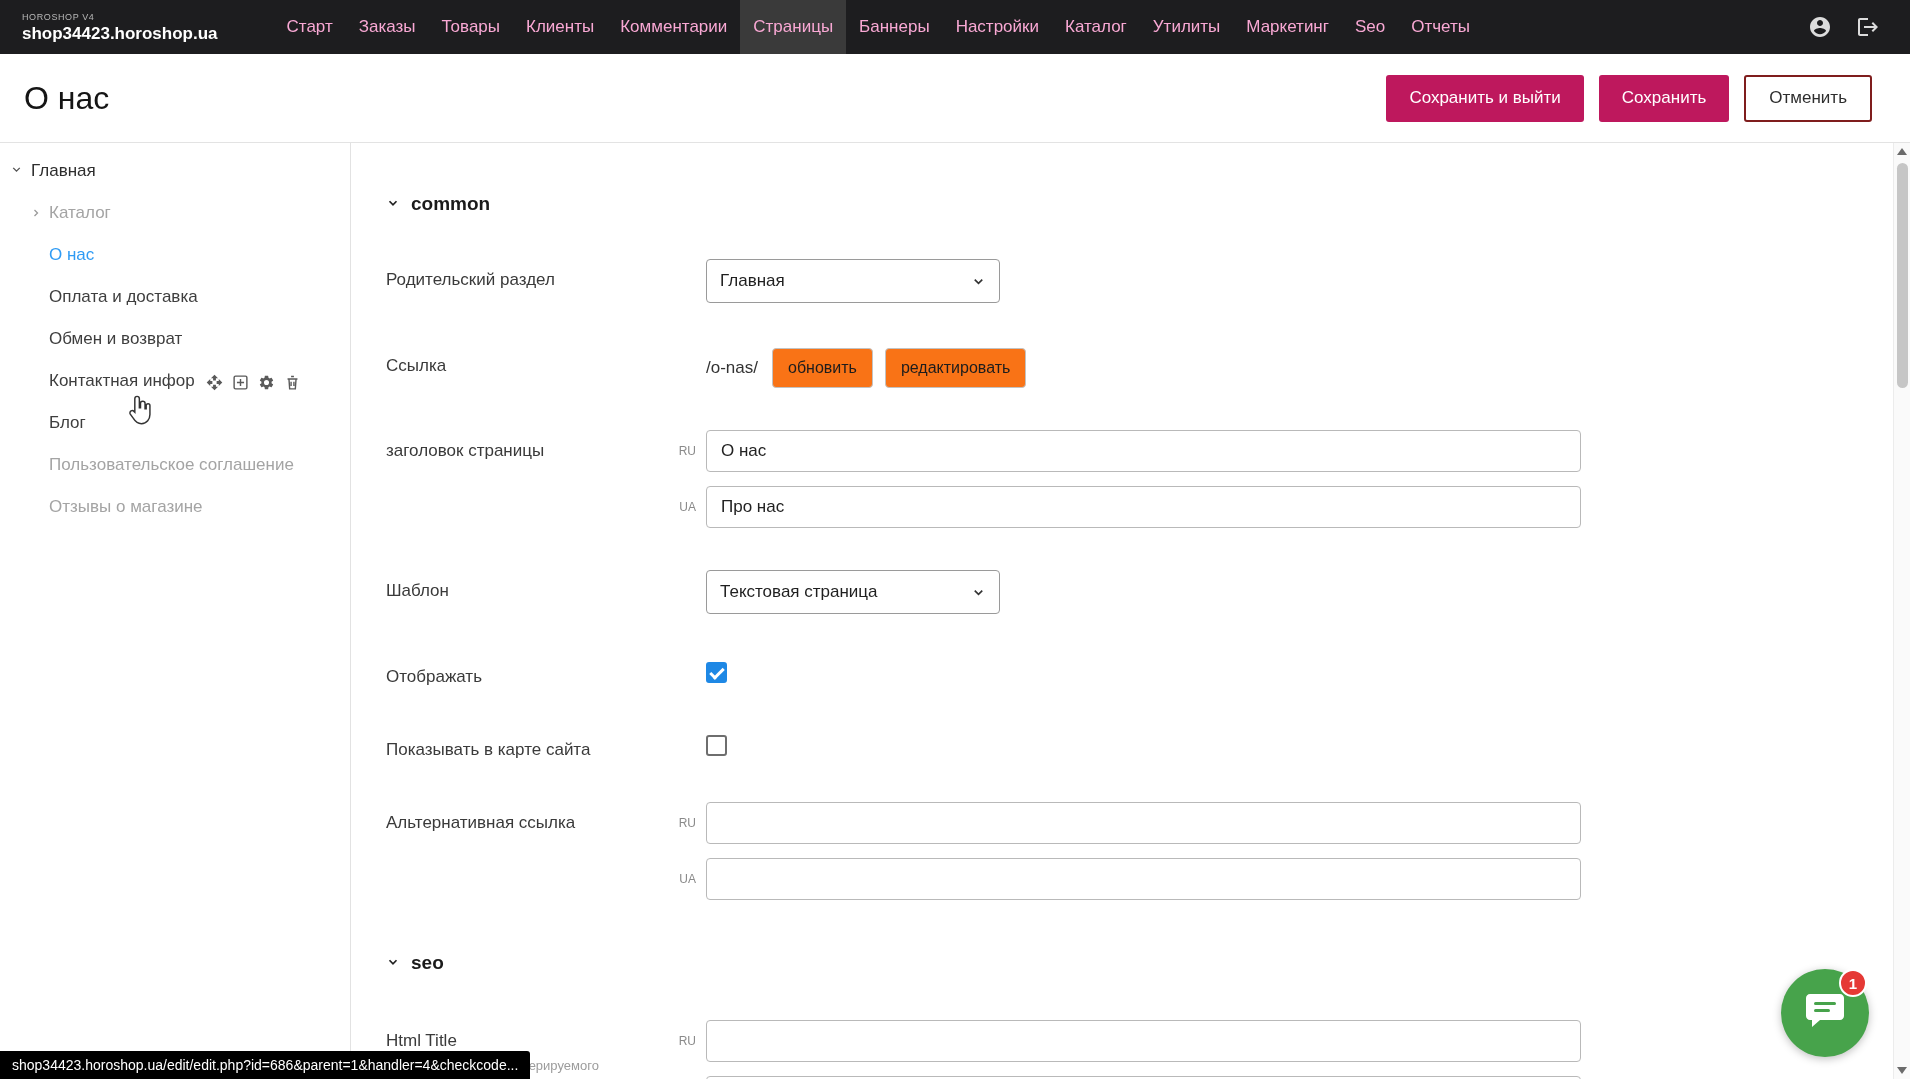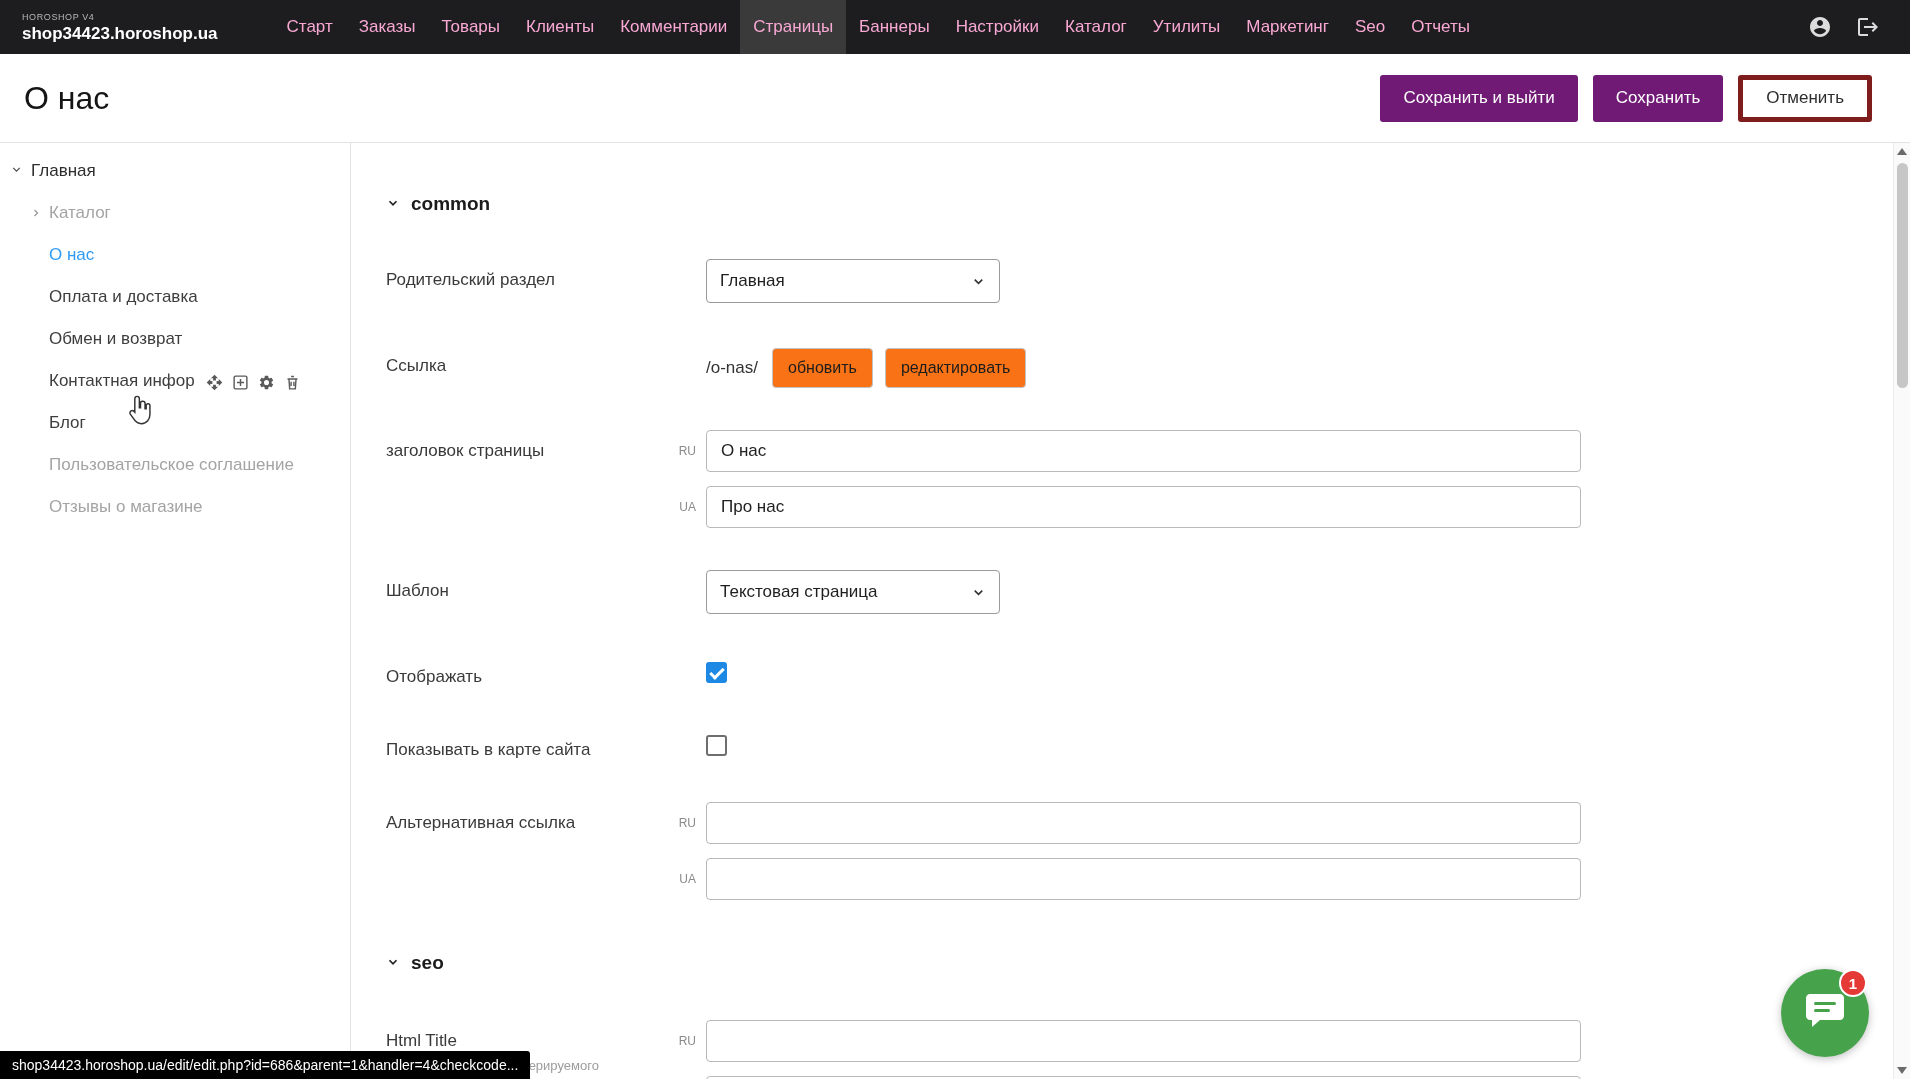--- a/index.html
+++ b/index.html
@@ -19,22 +19,22 @@
   .nav-right { margin-left:auto; display:flex; align-items:center; gap:24px; padding-right:30px; }
   .nav-right svg { display:block; cursor:pointer; }
 
   
   .page-header { height:89px; display:flex; align-items:center; padding:0 38px 0 24px;
                  border-bottom:1px solid #e3e3e3; background:#fff; flex:none; }
   .page-title { font-size:32px; font-weight:400; color:#151515; }
   .actions { margin-left:auto; display:flex; gap:15px; }
   .btn { height:47px; padding:0 23px; font-size:17px; border-radius:3px; cursor:pointer;
          font-family:inherit; white-space:nowrap; }
-  .btn-primary { background:#701a75; color:#fff; border:none; }
-  .btn-plain { background:#fff; color:#2e2e2e; border:5px solid #7f1d1d; }
+  .btn-primary { background:#be185d; color:#fff; border:none; }
+  .btn-plain { background:#fff; color:#2e2e2e; border:2px solid #7f1d1d; }
 
   
   .main { flex:1; min-height:0; display:flex; position:relative; }
   .sidebar { width:351px; flex:none; border-right:1px solid #e2e2e2; padding-top:7px; position:relative; }
   .content { flex:1; min-width:0; padding:0 80px 0 35px; position:relative; overflow:hidden; }
 
   
   .tree-root { display:flex; align-items:center; gap:8px; padding:11px 0 11px 10px;
                font-size:17px; color:#2e2e2e; cursor:pointer; }
   .tree-item { display:flex; align-items:flex-end; padding:11px 0 11px 49px; font-size:17px;

